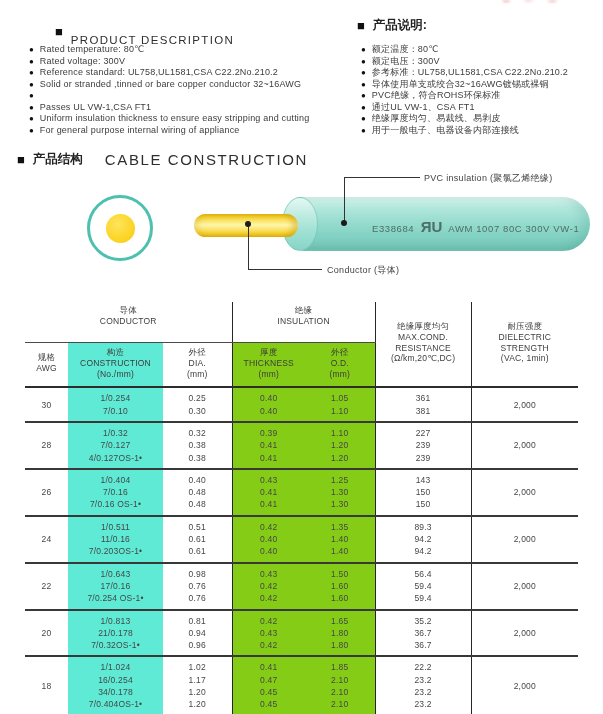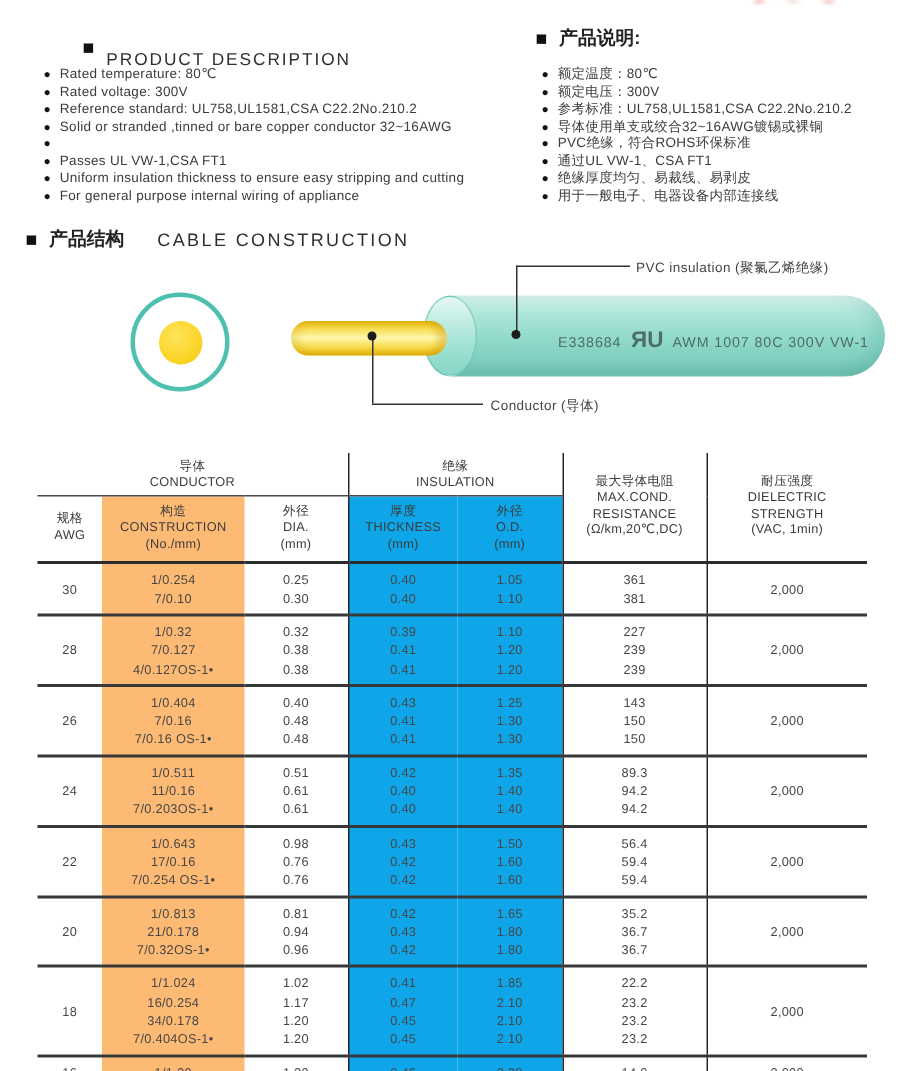--- a/index.html
+++ b/index.html
@@ -8,21 +8,21 @@
     position:relative; width:603px; height:714px; overflow:hidden;
     background:#ffffff; font-family:"Liberation Sans","DejaVu Sans",sans-serif;
     color:#3f3f3f;
   }
 
   
   .sec-title { position:absolute; display:flex; align-items:center; gap:8px; }
   .sq { font-size:13px; line-height:13px; color:#111; }
   .t-en { font-size:11.5px; letter-spacing:1.3px; color:#2e2e2e;margin-top:17px; }
   .t-cn { font-size:12.5px; font-weight:bold; color:#222; }
-  .t-en2 { font-size:12px; letter-spacing:1.6px; color:#2e2e2e; margin-left:14px; }
+  .t-en2 { font-size:15px; letter-spacing:1.6px; color:#2e2e2e; margin-left:14px; }
 
   
   .blist { position:absolute; }
   .li { display:flex; align-items:flex-start; gap:6px; height:11.55px; }
   .li-dot { font-size:8px; line-height:11px; color:#111; }
   .li-text { font-size:9px; line-height:11px; letter-spacing:0.2px; color:#3c3c3c; white-space:nowrap;text-align:center; }
 
   
   .smudge { position:absolute; left:498px; top:0; width:68px; height:7px; opacity:.55; filter:blur(1px);
     background:
@@ -59,24 +59,24 @@
   .diag-label { position:absolute; z-index:4; font-size:9px; letter-spacing:0.3px; color:#444; white-space:nowrap; }
 
   
   .spec { position:absolute; left:25px; top:302px; }
   table { border-collapse:collapse; table-layout:fixed; width:553px; }
   td { text-align:center; vertical-align:middle; font-size:8.5px; color:#474747; letter-spacing:0.2px; }
   thead td { color:#3c3c3c; }
   .gline { border-bottom:1px solid #4a4a4a; }
   .vr { border-right:1.5px solid #262626; }
   .hline { border-bottom:2.5px solid #2c2c2c; }
-  .grp { padding:3px 0 4px; line-height:10.5px; }
+  .grp { padding:3px 0 16px; line-height:10.5px; }
   .colh { padding:4px 0 7px; line-height:10.8px; }
-  .bg-y { background:#fdba74; }
-  .bg-b { background:#0ea5e9; }
+  .bg-y { background:#5eead4; }
+  .bg-b { background:#84cc16; }
   tbody td { padding:4px 0; line-height:12.3px; }
   tbody tr { border-top:2px solid #383838; }
   tbody tr:first-child { border-top:none; }
   tbody tr:last-child td.c-awg, tbody tr:last-child td.c-diel { vertical-align:top; }
 </style>
 </head>
 <body>
 
 <div class="page">
 
@@ -205,21 +205,21 @@
         <tr>
           <td colspan="3" class="grp gline vr">
             <div>导体</div>
             <div>CONDUCTOR</div>
           </td>
           <td colspan="2" class="grp gline vr">
             <div>绝缘</div>
             <div>INSULATION</div>
           </td>
           <td rowspan="2" class="colh vr hline">
-            <div>最大导体电阻</div>
+            <div>绝缘厚度均匀</div>
             <div>MAX.COND.</div>
             <div>RESISTANCE</div>
             <div>(Ω/km,20℃,DC)</div>
           </td>
           <td rowspan="2" class="colh hline">
             <div>耐压强度</div>
             <div>DIELECTRIC</div>
             <div>STRENGTH</div>
             <div>(VAC, 1min)</div>
           </td>

